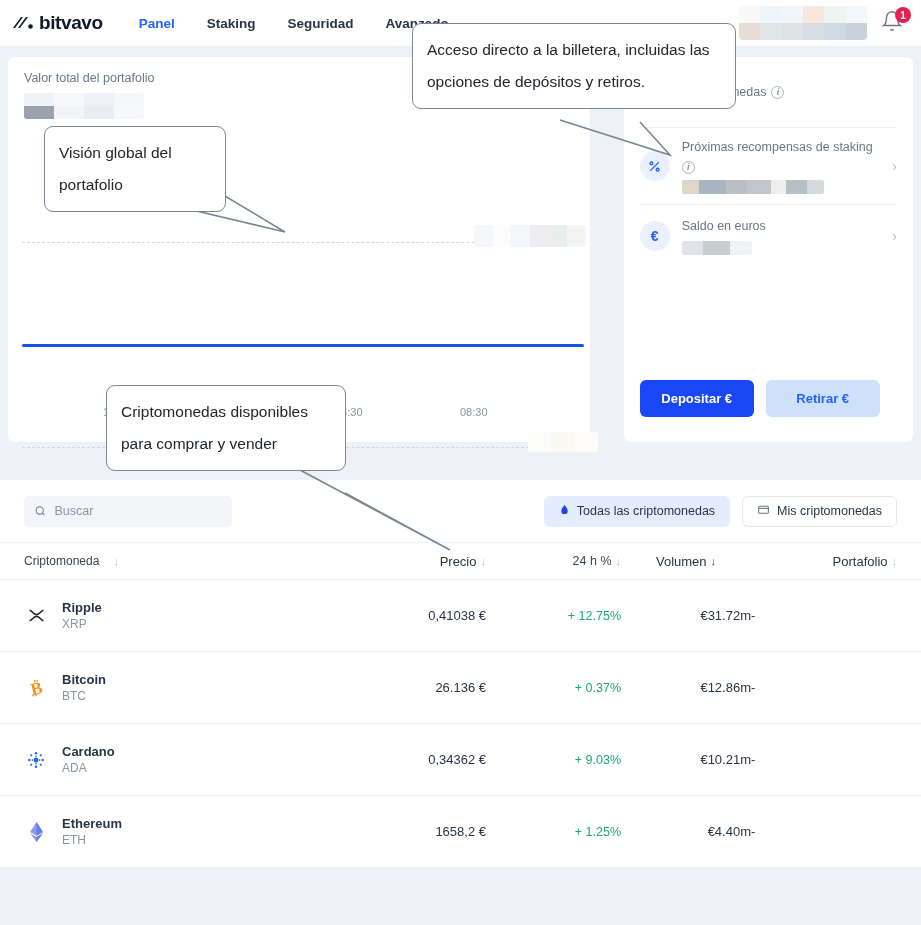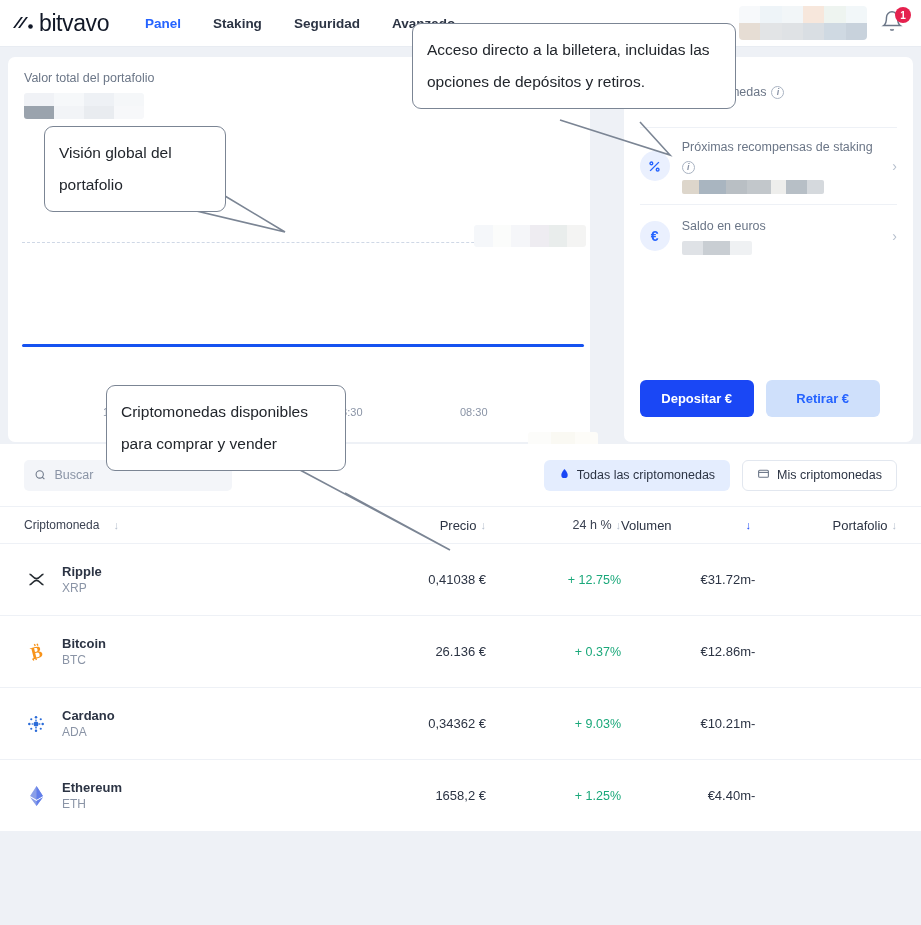--- a/index.html
+++ b/index.html
@@ -12,21 +12,21 @@
   #root { position: relative; width: 921px; height: 925px; background: #eef1f6; }
 
   
   .header {
     position: absolute; top: 0; left: 0; width: 921px; height: 47px;
     background: #ffffff; display: flex; align-items: center;
     border-bottom: 1px solid #e8ecf2;
   }
   .logo { display: flex; align-items: center; margin-left: 12px; gap: 5px; }
   .logo-mark { width: 22px; height: 16px; position: relative; }
-  .logo-text { font-size: 23px; font-weight: 400; color: #111827; letter-spacing: -0.4px; }
+  .logo-text { font-size: 19px; font-weight: 700; color: #111827; letter-spacing: -0.4px; }
   .nav { display: flex; align-items: center; margin-left: 36px; gap: 32px; }
   .nav-item { font-size: 13.5px; font-weight: 600; color: #2c3444; cursor: pointer; white-space: nowrap; }
   .nav-item.active { color: #2563ff; }
   .header-right { margin-left: auto; display: flex; align-items: center; gap: 14px; margin-right: 14px; }
   .blur-chip { width: 128px; height: 34px; border-radius: 4px; overflow: hidden; display: flex; flex-direction: column; }
   .blur-chip .bl-row { display: flex; flex: 1; }
   .bell-wrap { position: relative; width: 26px; height: 26px; cursor: pointer; }
   .badge {
     position: absolute; top: -3px; right: -4px; min-width: 16px; height: 16px;
     border-radius: 9px; background: #e5214e; color: #fff; font-size: 10px;
@@ -64,21 +64,21 @@
   .info-i {
     width: 13px; height: 13px; border-radius: 50%; border: 1px solid #a9b3c2; color: #8a94a6;
     font-size: 9px; line-height: 11px; text-align: center; font-style: italic; font-weight: 700; display: inline-block;
   }
   .side-buttons { position: absolute; left: 16px; bottom: 0; top: 323px; display: flex; gap: 12px; }
   .btn { border: none; border-radius: 6px; font-size: 13px; font-weight: 700; cursor: pointer; font-family: "Liberation Sans", sans-serif; }
   .btn-primary { background: #1a47f5; color: #fff; width: 114px; height: 37px; }
   .btn-secondary { background: #cfe0fb; color: #2563ff; width: 114px; height: 37px; }
 
   
-  .market { position: absolute; top: 444px; left: 0; width: 921px; background: #fff; }
+  .market { position: absolute; top: 480px; left: 0; width: 921px; background: #fff; }
   .market-controls { height: 62px; display: flex; align-items: center; padding: 0 24px; }
   .search {
     width: 208px; height: 31px; background: #f3f5f9; border-radius: 5px;
     display: flex; align-items: center; padding: 0 10px; gap: 8px;
   }
   .search input {
     border: none; outline: none; background: transparent; font-size: 12.5px;
     color: #3b4252; width: 100%; font-family: "Liberation Sans", sans-serif;
   }
   .search input::placeholder { color: #8a94a6; }
@@ -327,21 +327,21 @@
         <span class="arrow">↓</span>
       </span>
       <span class="c-price th" style="justify-content:flex-end">
         <span>Precio</span>
         <span class="arrow">↓</span>
       </span>
       <span class="c-chg th" style="justify-content:flex-end">
         <span>24 h %</span>
         <span class="arrow">↓</span>
       </span>
-      <span class="c-vol th" style="justify-content:space-between">
+      <span class="c-vol th" style="justify-content:center">
         <span>Volumen</span>
         <span class="arrow active">↓</span>
       </span>
       <span class="c-port th" style="justify-content:flex-end">
         <span>Portafolio</span>
         <span class="arrow">↓</span>
       </span>
     </div>
 
     <div class="row">

